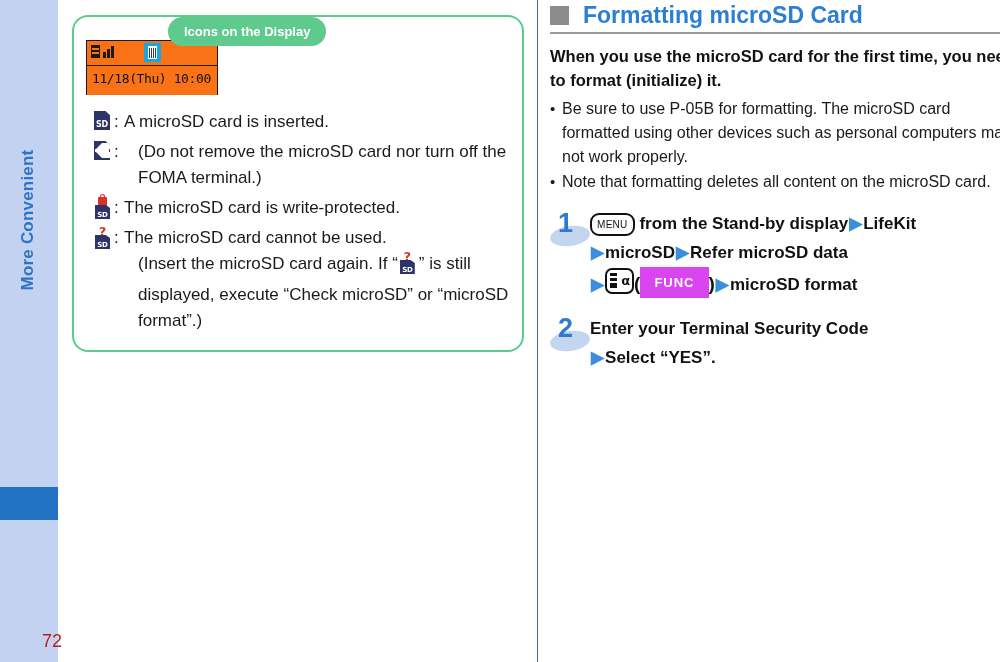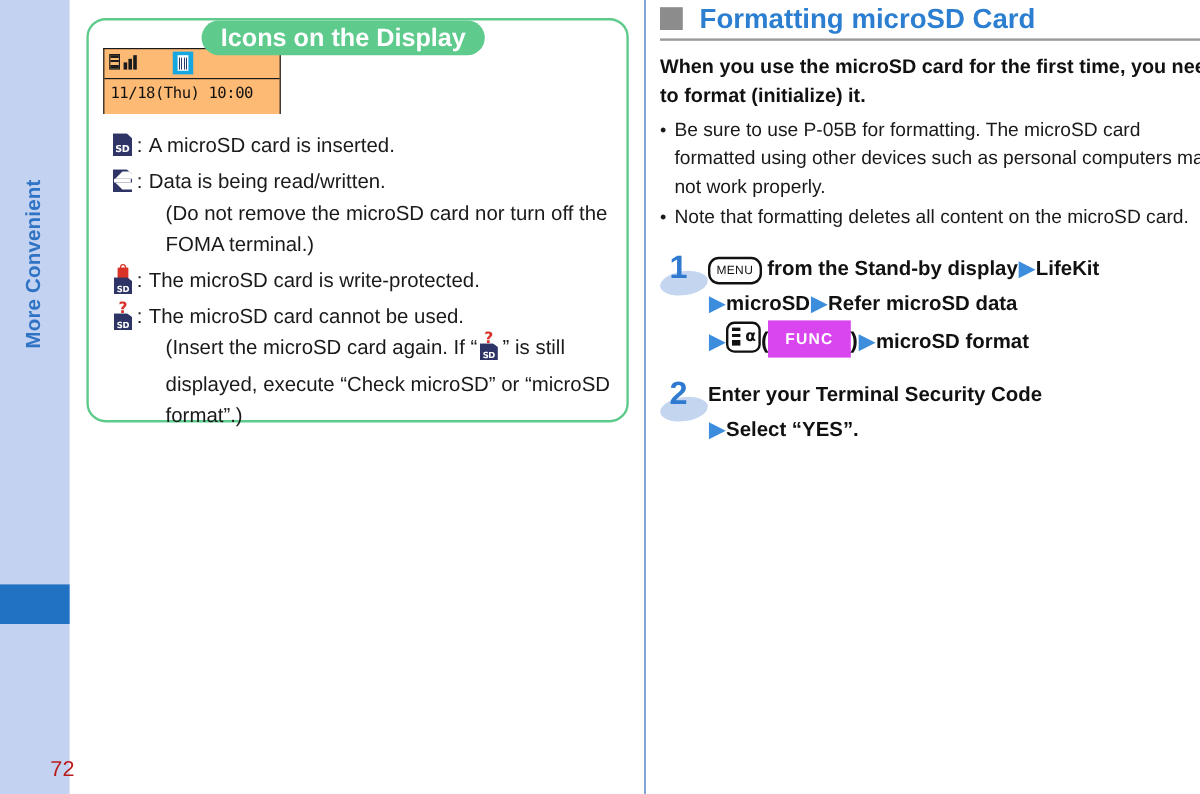--- a/index.html
+++ b/index.html
@@ -79,39 +79,39 @@
   }
   .panel-tab {
     position: absolute;
     left: 94px;
     top: 0px;
     height: 29px;
     padding: 0 16px;
     background: #5ecb8d;
     border-radius: 15px;
     color: #ffffff;
-    font-size: 21px;
+    font-size: 13px;
     font-weight: bold;
     line-height: 29px;
     white-space: nowrap;
     z-index: 4;
   }
 
   
   .phone-mock {
     position: absolute;
     left: 12px;
     top: 23px;
-    width: 148px;
+    width: 132px;
     height: 55px;
     box-sizing: border-box;
     border-left: 1.6px solid #1a1a1a;
     border-right: 1.6px solid #1a1a1a;
     border-top: 1.6px solid #1a1a1a;
-    background: #fdba74;
+    background: #f97316;
   }
   .mock-statusbar {
     position: relative;
     height: 24px;
     border-bottom: 1.6px solid #1a1a1a;
   }
   .mock-batt {
     position: absolute;
     left: 4px;
     top: 4px;
@@ -531,21 +531,20 @@
 
     <div class="icon-row">
       <div class="icon-cell">
         <span class="sdcard rw">
             <span class="arrows"></span>
             <span class="bar"></span>
           </span>
       </div>
       <div class="icon-colon">:</div>
       <div class="icon-text">
-        <span>Data is being read/written.</span>
         <span class="sub">(Do not remove the microSD card nor turn off the FOMA terminal.)</span>
       </div>
     </div>
 
     <div class="icon-row">
       <div class="icon-cell">
         <span class="sd-wrap">
           <span class="sd-badge-lock"></span>
           <span class="sdcard">
               <span class="lbl">SD</span>

